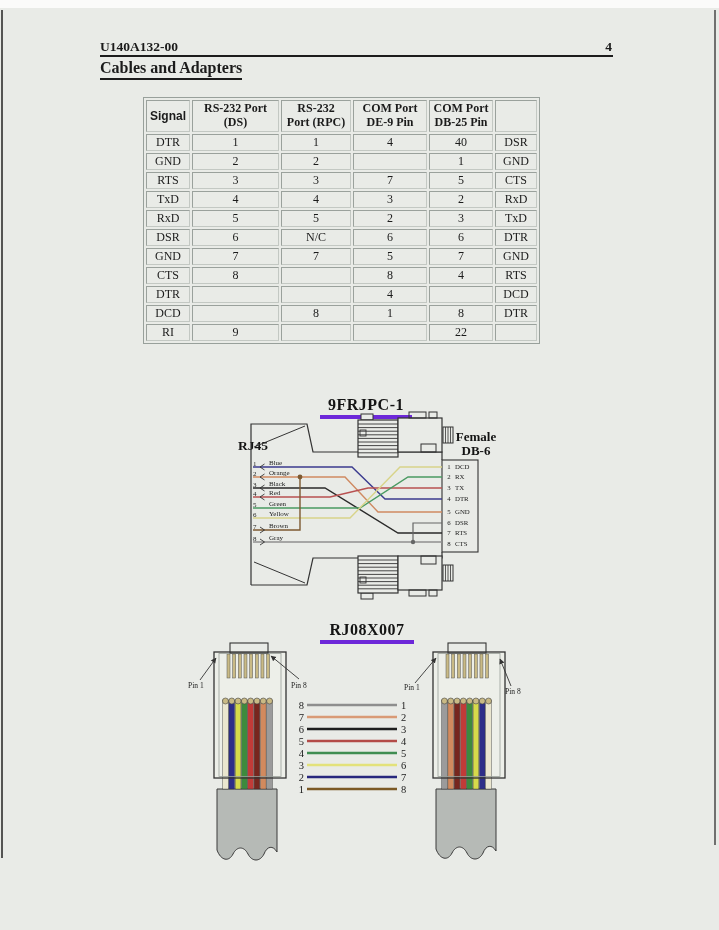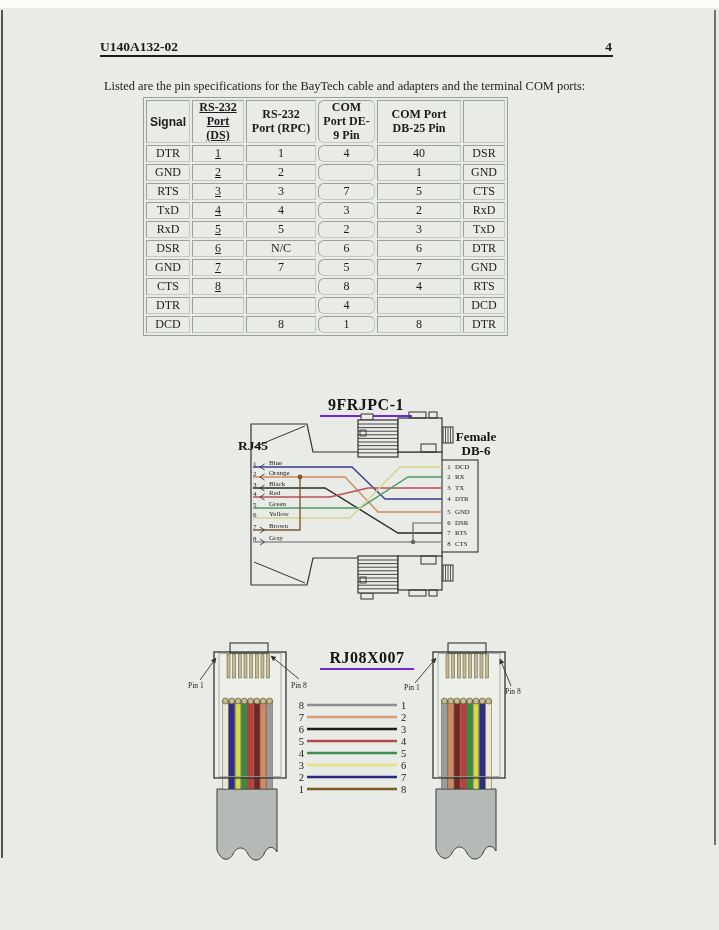--- a/index.html
+++ b/index.html
@@ -16,46 +16,46 @@
   .intro { position:absolute; left:104px; top:79px; font:12.4px "Liberation Serif", serif; color:#1d1d1d; }
 
   .pin-table { position:absolute; left:143px; top:97px; border-collapse:separate; border-spacing:2px; border:1px solid #98a09b; }
   .pin-table th, .pin-table td {
     border:1px solid; border-color:#9aa19c #c3c8c3 #c3c8c3 #9aa19c;
     font:12px "Liberation Serif", serif; color:#1b1b1b; text-align:center; padding:0 3px; height:16px;
   }
   .pin-table th { font:bold 12px "Liberation Serif", serif; height:32px; line-height:1.15; }
   .pin-table th.signal { font:bold 12px "Liberation Sans", sans-serif; text-align:left; }
   .pin-table th:nth-child(1), .pin-table td:nth-child(1) { width:32px; }
-  .pin-table th:nth-child(2), .pin-table td:nth-child(2) { width:52px;text-decoration:underline; }
+  .pin-table th:nth-child(2), .pin-table td:nth-child(2) { width:87px; }
   .pin-table th:nth-child(3), .pin-table td:nth-child(3) { width:70px;margin-left:18px; }
-  .pin-table th:nth-child(4), .pin-table td:nth-child(4) { width:57px;border-radius:6px; }
-  .pin-table th:nth-child(5), .pin-table td:nth-child(5) { width:84px; }
+  .pin-table th:nth-child(4), .pin-table td:nth-child(4) { width:74px; }
+  .pin-table th:nth-child(5), .pin-table td:nth-child(5) { width:64px; }
   .pin-table th:nth-child(6), .pin-table td:nth-child(6) { width:42px; }
 
   .diagram-title { position:absolute; font:bold 16px "Liberation Serif", serif; color:#141414; text-align:center;
-                   border-bottom:2px solid #6d28d9; padding-bottom:1px; letter-spacing:.5px; }
+                   border-bottom:4px solid #6d28d9; padding-bottom:1px; letter-spacing:.5px; }
   .adapter-title { left:320px; top:396px; width:92px; }
-  .cable-title   { left:320px; top:621px; width:94px;margin-top:28px; }
+  .cable-title   { left:320px; top:621px; width:94px; }
   .rj45-label { position:absolute; left:212px; top:438px; font:bold 13.5px "Liberation Serif", serif; color:#141414;margin-left:26px; }
   .db9-label  { position:absolute; left:444px; top:430px; width:64px; text-align:center; font:bold 13px "Liberation Serif", serif; color:#141414; line-height:14px; }
   svg text { font-family:"Liberation Serif", serif; fill:#1b1b1b; }
 </style>
 </head>
 <body>
 
 <div class="page">
   <div class="top-strip"></div>
   <div class="edge-left"></div>
   <div class="edge-right"></div>
 
-  <div class="doc-number">U140A132-02</div>
+  <div class="doc-number">U140A132-00</div>
   <div class="page-number">4</div>
   <div class="header-rule"></div>
-  <div class="intro">Listed are the pin specifications for the BayTech cable and adapters and the terminal COM ports:</div>
+  <div class="section-title">Cables and Adapters</div>
 
   <table class="pin-table">
     <thead>
         <tr id="pt-head">
           <th class="signal">Signal</th>
           <th>RS-232 Port (DS)</th>
           <th>RS-232 Port (RPC)</th>
           <th>COM Port DE-9 Pin</th>
           <th>COM Port DB-25 Pin</th>
           <th></th>
@@ -134,20 +134,28 @@
           <td></td>
           <td>DCD</td>
         </tr>
         <tr>
           <td>DCD</td>
           <td></td>
           <td>8</td>
           <td>1</td>
           <td>8</td>
           <td>DTR</td>
+        </tr>
+        <tr>
+          <td>RI</td>
+          <td>9</td>
+          <td></td>
+          <td></td>
+          <td>22</td>
+          <td></td>
         </tr>
       </tbody>
   </table>
 
   <div class="diagram-title adapter-title">9FRJPC-1</div>
   <div class="rj45-label">RJ45</div>
   <div class="db9-label">
     <div>Female</div>
     <div>DB-6</div>
   </div>

